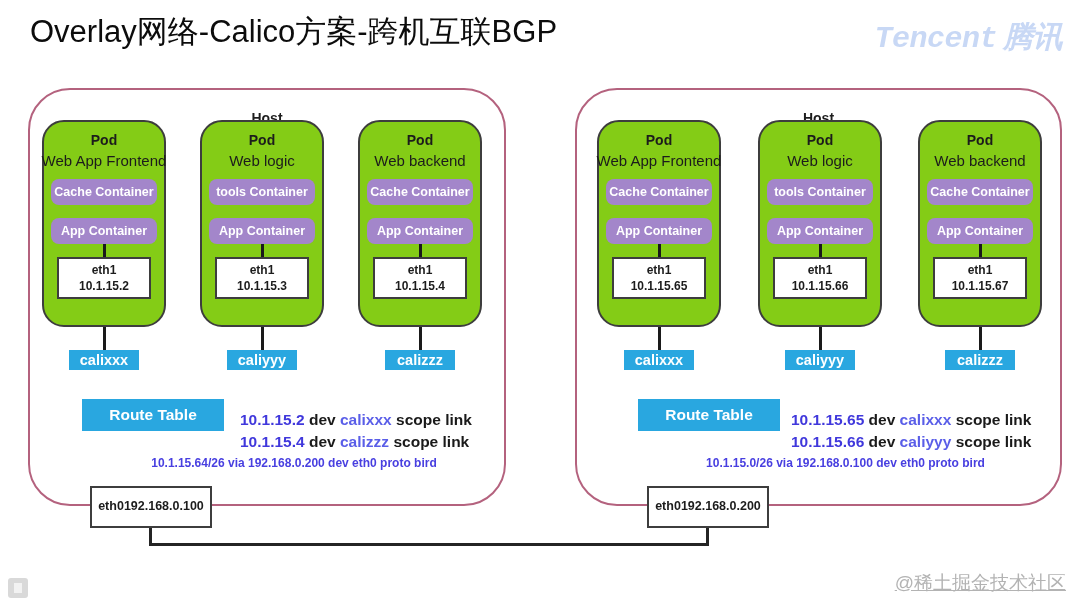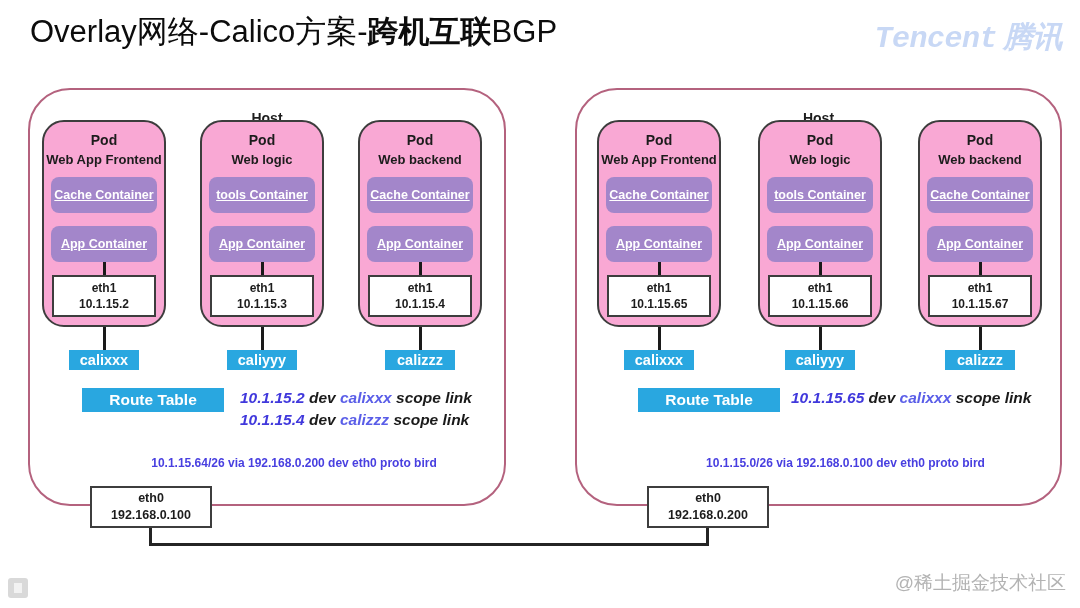--- a/index.html
+++ b/index.html
@@ -3,21 +3,21 @@
 <meta charset="utf-8">
 <style>
   html,body { margin:0; padding:0; background:#fff; }
   .stage {
     position:relative; width:1080px; height:608px; background:#ffffff;
     font-family:"Liberation Sans", sans-serif; overflow:hidden;
   }
 
   
   .title { position:absolute; left:30px; top:11px; font-size:31px; color:#0c0c0c; white-space:nowrap; }
-  .title .t-bold { font-weight:700;margin-top:48px; }
+  .title .t-bold { font-weight:400;margin-top:48px; }
 
   
   .logo { position:absolute; right:18px; top:17px; font-size:30px; font-weight:bold;
           font-style:italic; color:#c8d8f5; letter-spacing:-0.5px; white-space:nowrap;font-family:Liberation Mono, monospace; }
   .logo .logo-cn { margin-left:6px; }
 
   
   .host { position:absolute; top:88px; height:418px; border:2px solid #b4627e;
           border-radius:42px; box-sizing:border-box; background:transparent; }
   .host-left  { left:28px;  width:478px; }
@@ -25,71 +25,71 @@
   .host-label { position:absolute; top:20px; left:0; width:100%; text-align:center;
                 font-size:14px; font-weight:bold; color:#1d1d1d; }
 
   
   .pod-stack { position:absolute; top:30px; width:124px; display:flex;
                flex-direction:column; align-items:center; }
   .host-left  .ps1 { left:12px; }  .host-left  .ps2 { left:170px; } .host-left  .ps3 { left:328px; }
   .host-right .ps1 { left:20px; }  .host-right .ps2 { left:181px; } .host-right .ps3 { left:341px; }
 
   .pod { width:124px; height:207px; border:2px solid #3d3d3d; border-radius:22px;
-         background:#f9a8d4; box-sizing:border-box; display:flex; flex-direction:column;
+         background:#84cc16; box-sizing:border-box; display:flex; flex-direction:column;
          align-items:center; }
   .pod-title { margin-top:10px; font-size:14px; font-weight:bold; color:#1c1c1c; }
-  .pod-sub   { margin-top:4px; font-size:13px; font-weight:bold; color:#1c1c1c; white-space:nowrap; }
-  .cbox { width:106px; height:36px; margin-top:10px; background:#a386ca; border-radius:8px;
+  .pod-sub   { margin-top:4px; font-size:15px; font-weight:normal; color:#1c1c1c; white-space:nowrap; }
+  .cbox { width:106px; height:26px; margin-top:10px; background:#a386ca; border-radius:8px;
           color:#ffffff; font-weight:bold; font-size:12.5px; display:flex; align-items:center;
-          justify-content:center; white-space:nowrap;text-decoration:underline; }
+          justify-content:center; white-space:nowrap; }
   .cbox.second { margin-top:13px; }
   .vline { width:3px; height:13px; background:#1a1a1a; }
-  .iface { width:104px; height:42px; border:2px solid #3d3d3d; box-sizing:border-box;
+  .iface { width:94px; height:42px; border:2px solid #3d3d3d; box-sizing:border-box;
            background:#fff; display:flex; flex-direction:column; align-items:center;
            justify-content:center; font-size:12px; font-weight:bold; color:#1c1c1c;
            line-height:1.35; white-space:nowrap; }
   .drop { width:3px; height:23px; background:#1a1a1a; }
   .cali { min-width:70px; box-sizing:border-box; padding:2px 9px; background:#29a7e0;
           color:#fff; font-weight:bold; font-size:14.5px; text-align:center; }
 
   
-  .route-btn { position:absolute; top:298px; width:142px; height:24px; background:#29a7e0;
+  .route-btn { position:absolute; top:309px; width:142px; height:32px; background:#29a7e0;
                color:#fff; font-weight:bold; font-size:15.5px; display:flex; align-items:center;
                justify-content:center; }
   .host-left  .route-btn { left:52px; }
   .host-right .route-btn { left:61px; }
 
-  .routes { position:absolute; top:297px; font-size:15.5px; font-weight:bold;
-            line-height:21.5px; white-space:nowrap; color:#1a1a1a;font-style:italic; }
+  .routes { position:absolute; top:319px; font-size:15.5px; font-weight:bold;
+            line-height:21.5px; white-space:nowrap; color:#1a1a1a; }
   .host-left  .routes { left:210px; }
   .host-right .routes { left:214px; }
   .r-ip { color:#4038dc; }
   .r-k  { color:#1a1a1a; }
   .r-d  { color:#5a5ee8; }
 
   .bgp { position:absolute; top:366px; left:58px; right:4px; text-align:center;
          font-size:12px; font-weight:bold; color:#483fe0; white-space:nowrap; }
 
   
   .eth0 { position:absolute; top:486px; width:122px; height:42px; background:#fff;
-          border:2px solid #3d3d3d; box-sizing:border-box; display:flex; flex-direction:column;
+          border:2px solid #3d3d3d; box-sizing:border-box; display:flex; flex-direction:row;
           align-items:center; justify-content:center; font-size:12.5px; font-weight:bold;
           color:#1c1c1c; line-height:1.4; z-index:5; white-space:nowrap; }
   .eth0-left  { left:90px; }
   .eth0-right { left:647px; }
 
   
   .wire { position:absolute; background:#242424; z-index:1; }
   .wire-v1 { left:149px; top:527px; width:3px;  height:19px; }
   .wire-h  { left:149px; top:543px; width:560px; height:3px; }
   .wire-v2 { left:706px; top:527px; width:3px;  height:19px; }
 
   
-  .watermark { position:absolute; right:14px; bottom:12px; font-size:19px; color:#b3b3b3; }
+  .watermark { position:absolute; right:14px; bottom:12px; font-size:19px; color:#b3b3b3;text-decoration:underline; }
   .corner-icon { position:absolute; left:8px; bottom:10px; width:20px; height:20px;
                  background:#d9d9d9; border-radius:3px; }
   .corner-icon::after { content:""; position:absolute; left:6px; top:5px; width:8px;
                         height:10px; background:#f2f2f2; }
 </style>
 </head>
 <body>
 
 <div class="stage">
 
@@ -203,20 +203,21 @@
           <div>10.1.15.67</div>
         </div>
       </div>
       <div class="drop"></div>
       <div class="cali">calizzz</div>
     </div>
 
     <div class="route-btn">Route Table</div>
     <div class="routes">
       <div><span class="r-ip">10.1.15.65</span> <span class="r-k">dev</span> <span class="r-d">calixxx</span> <span class="r-k">scope link</span></div>
+      <div><span class="r-ip">10.1.15.66</span> <span class="r-k">dev</span> <span class="r-d">caliyyy</span> <span class="r-k">scope link</span></div>
     </div>
     <div class="bgp">10.1.15.0/26 via 192.168.0.100 dev eth0 proto bird</div>
   </div>
 
   <div class="eth0 eth0-left">
     <div>eth0</div>
     <div>192.168.0.100</div>
   </div>
   <div class="eth0 eth0-right">
     <div>eth0</div>

